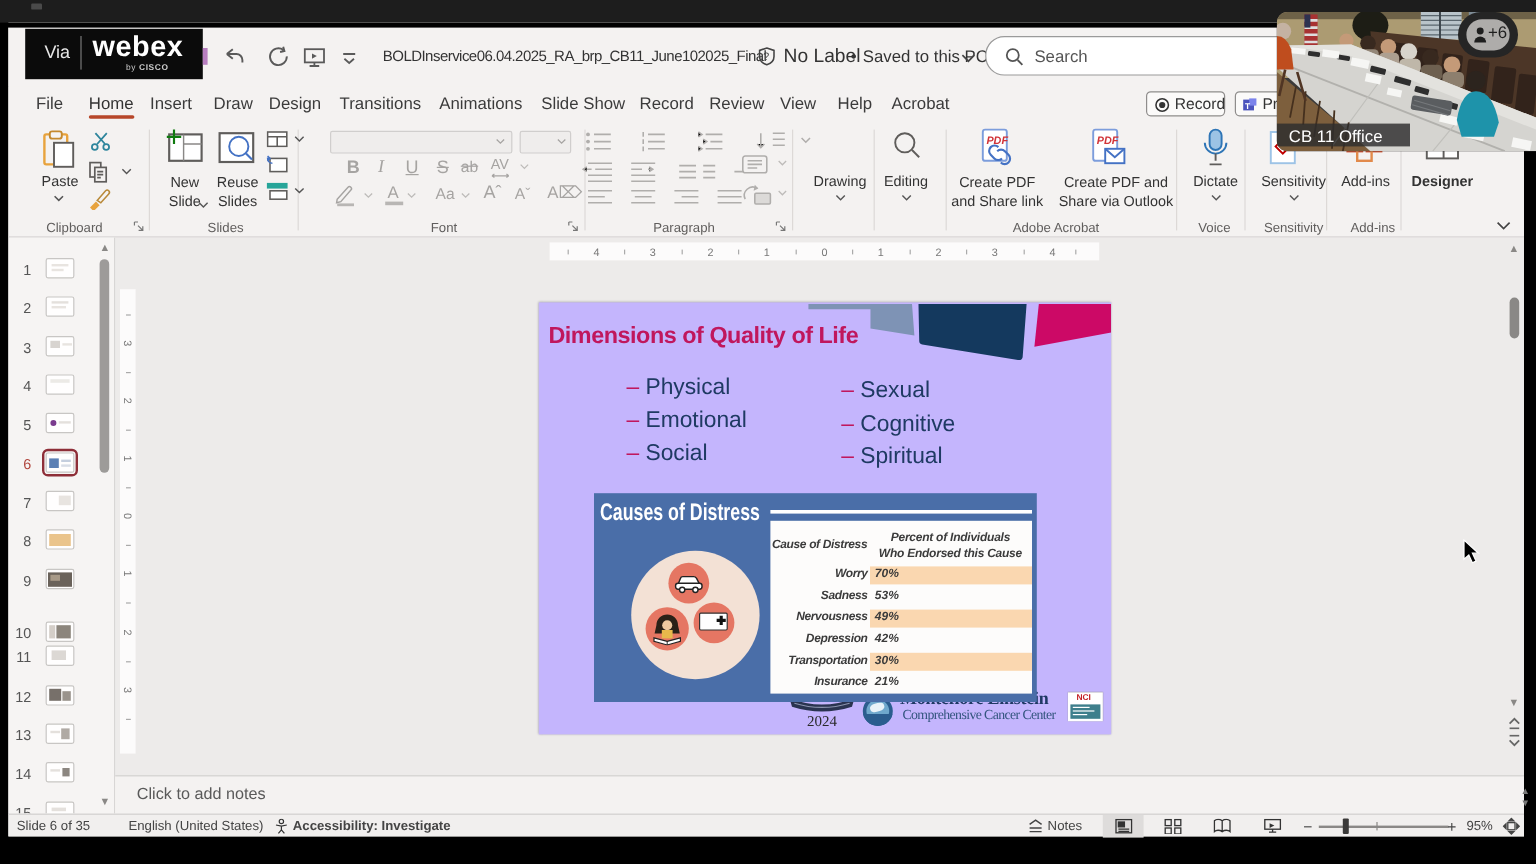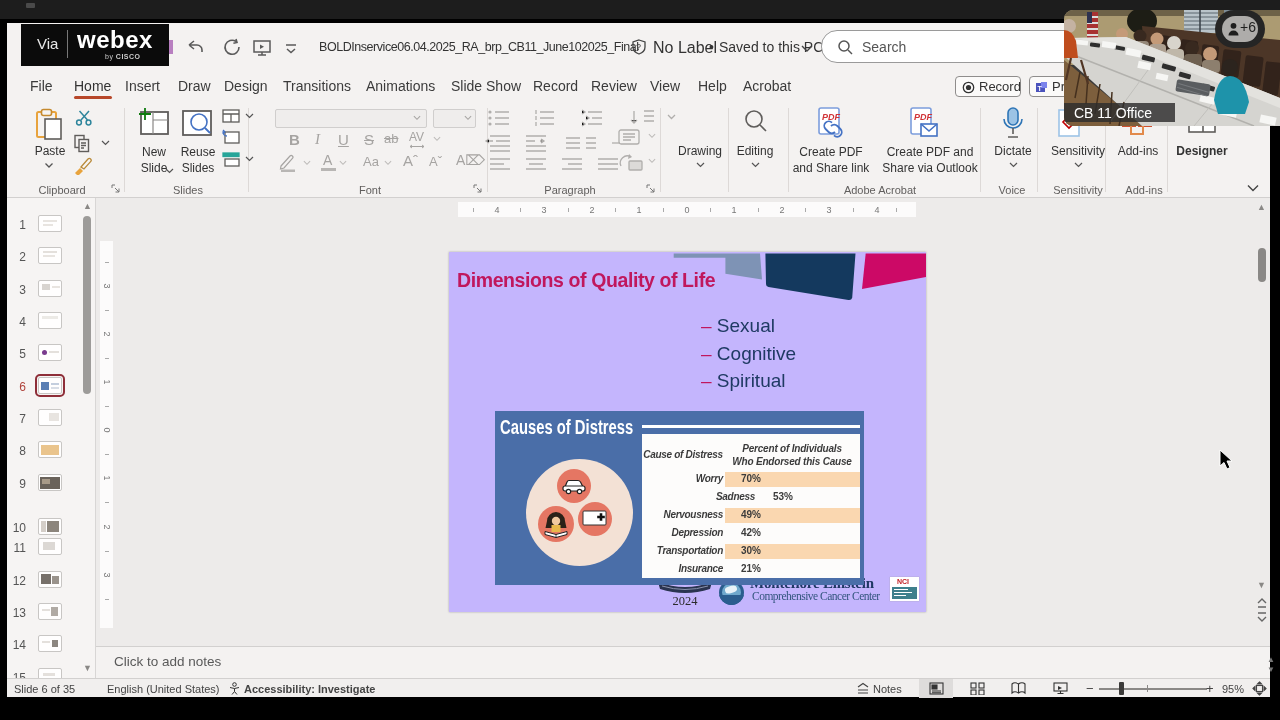--- a/index.html
+++ b/index.html
@@ -16,21 +16,21 @@
   .trow { left:0; width:74px; height:24px; }
   .tnum { position:absolute; left:0; top:3px; width:19px; text-align:right; font-size:12px; color:#555; }
   .tth { position:absolute; left:31px; top:0; width:24px; height:17px; background:#fffefe; border:1px solid #c8c6c4; border-radius:2px; overflow:hidden; }
   .tth i { position:absolute; display:block; }
   #selnum { color:#b0443c; }
   #selth { outline:2px solid #8e2e38; outline-offset:1px; border-radius:2px; }
   .rulnum { position:absolute; font-size:9px; color:#777; top:3px; width:10px; text-align:center; }
   .vrulnum { position:absolute; font-size:9px; color:#777; left:1px; width:11px; text-align:center; transform:rotate(90deg); }
   .crow { left:0; width:369px; height:15px; }
   .cl { position:absolute; right:141px; font-size:10px; font-style:italic; font-weight:bold; color:#3b3b3b; white-space:nowrap; letter-spacing:-0.3px; }
-  .cv { position:absolute; left:246px; font-size:10px; font-weight:bold; color:#3b3b3b;text-align:center; }
+  .cv { position:absolute; left:234px; font-size:10px; font-style:italic; font-weight:bold; color:#3b3b3b;text-align:center; }
 </style>
 </head>
 <body>
 <div id="stage">
   <div id="topstrip" class="abs"></div>
     <div class="abs" style="left:26px;top:3px;width:9px;height:5px;background:#4a4a4a;border-radius:1px;"></div>
   <div class="abs" style="left:0;top:19px;width:1280px;height:4px;background:#000;z-index:5;"></div>
   <div id="app" class="abs">
 
     <div class="abs" id="titlebar" style="left:0;top:0;width:1263px;height:53px;background:#f4f2f1;"></div>
@@ -393,20 +393,25 @@
 
       <div class="abs" id="slide" style="left:353px;top:54px;width:477px;height:360px;background:#c4b5fd;box-shadow:0 0 2px rgba(0,0,0,0.3);overflow:hidden;">
 
         <svg class="abs" style="left:0;top:0" width="477" height="60" viewBox="0 0 477 60">
           <polygon points="224.7,1.4 311,1.4 313,27.5 276.4,21.8 276.4,5.7 224.7,5.7" fill="#7e93b5"></polygon>
           <path d="M316.4,1.4 L406.5,1.4 L403.2,45.7 Q402.4,48.5 399.4,48 L319.5,35 Q316.8,34.4 317,31.5 Z" fill="#14395e"></path>
           <polygon points="416.7,1.4 477,1.4 477,25 413,37" fill="#cc0966"></polygon>
         </svg>
         <div class="abs" style="left:8px;top:17px;font-size:19.5px;font-weight:bold;color:#c0175d;letter-spacing:-0.4px;white-space:nowrap;">Dimensions of Quality of Life</div>
 
+        <div class="abs" style="left:73px;top:57px;font-size:19px;color:#1f3a63;line-height:27.5px;">
+          <div><span style="color:#c0175d;">–&nbsp;</span>Physical</div>
+          <div><span style="color:#c0175d;">–&nbsp;</span>Emotional</div>
+          <div><span style="color:#c0175d;">–&nbsp;</span>Social</div>
+        </div>
         <div class="abs" style="left:252px;top:60px;font-size:19px;color:#1f3a63;line-height:27.5px;">
           <div><span style="color:#c0175d;">–&nbsp;</span>Sexual</div>
           <div><span style="color:#c0175d;">–&nbsp;</span>Cognitive</div>
           <div><span style="color:#c0175d;">–&nbsp;</span>Spiritual</div>
         </div>
 
         <div class="abs" style="left:207px;top:328px;width:60px;">
           <svg width="58" height="16" viewBox="0 0 58 16">
               <path d="M2 2 Q29 12 56 2 L54 9 Q29 17 4 9 Z" fill="#2a3450"></path>
               <path d="M6 6 Q29 13 52 6" stroke="#8a93ad" stroke-width="1" fill="none"></path>
@@ -440,21 +445,21 @@
           <div class="abs" style="left:232px;top:31px;width:130px;font-size:10px;font-weight:bold;font-style:italic;color:#3b3b3b;text-align:center;line-height:13px;letter-spacing:-0.2px;">Percent of Individuals<br>Who Endorsed this Cause</div>
 
           <div class="abs" style="left:230px;top:61px;width:135px;height:15px;background:#fad7b0;"></div>
           <div class="abs" style="left:230px;top:97px;width:135px;height:15px;background:#fad7b0;"></div>
           <div class="abs" style="left:230px;top:133px;width:135px;height:15px;background:#fad7b0;"></div>
 
           <div class="abs crow" style="top:62px;">
               <span class="cl">Worry</span>
               <span class="cv">70%</span>
             </div>
-          <div class="abs crow" style="top:80px;margin-left:32px;">
+          <div class="abs crow" style="top:80px;">
               <span class="cl">Sadness</span>
               <span class="cv">53%</span>
             </div>
           <div class="abs crow" style="top:98px;">
               <span class="cl">Nervousness</span>
               <span class="cv">49%</span>
             </div>
           <div class="abs crow" style="top:116px;">
               <span class="cl">Depression</span>
               <span class="cv">42%</span>

